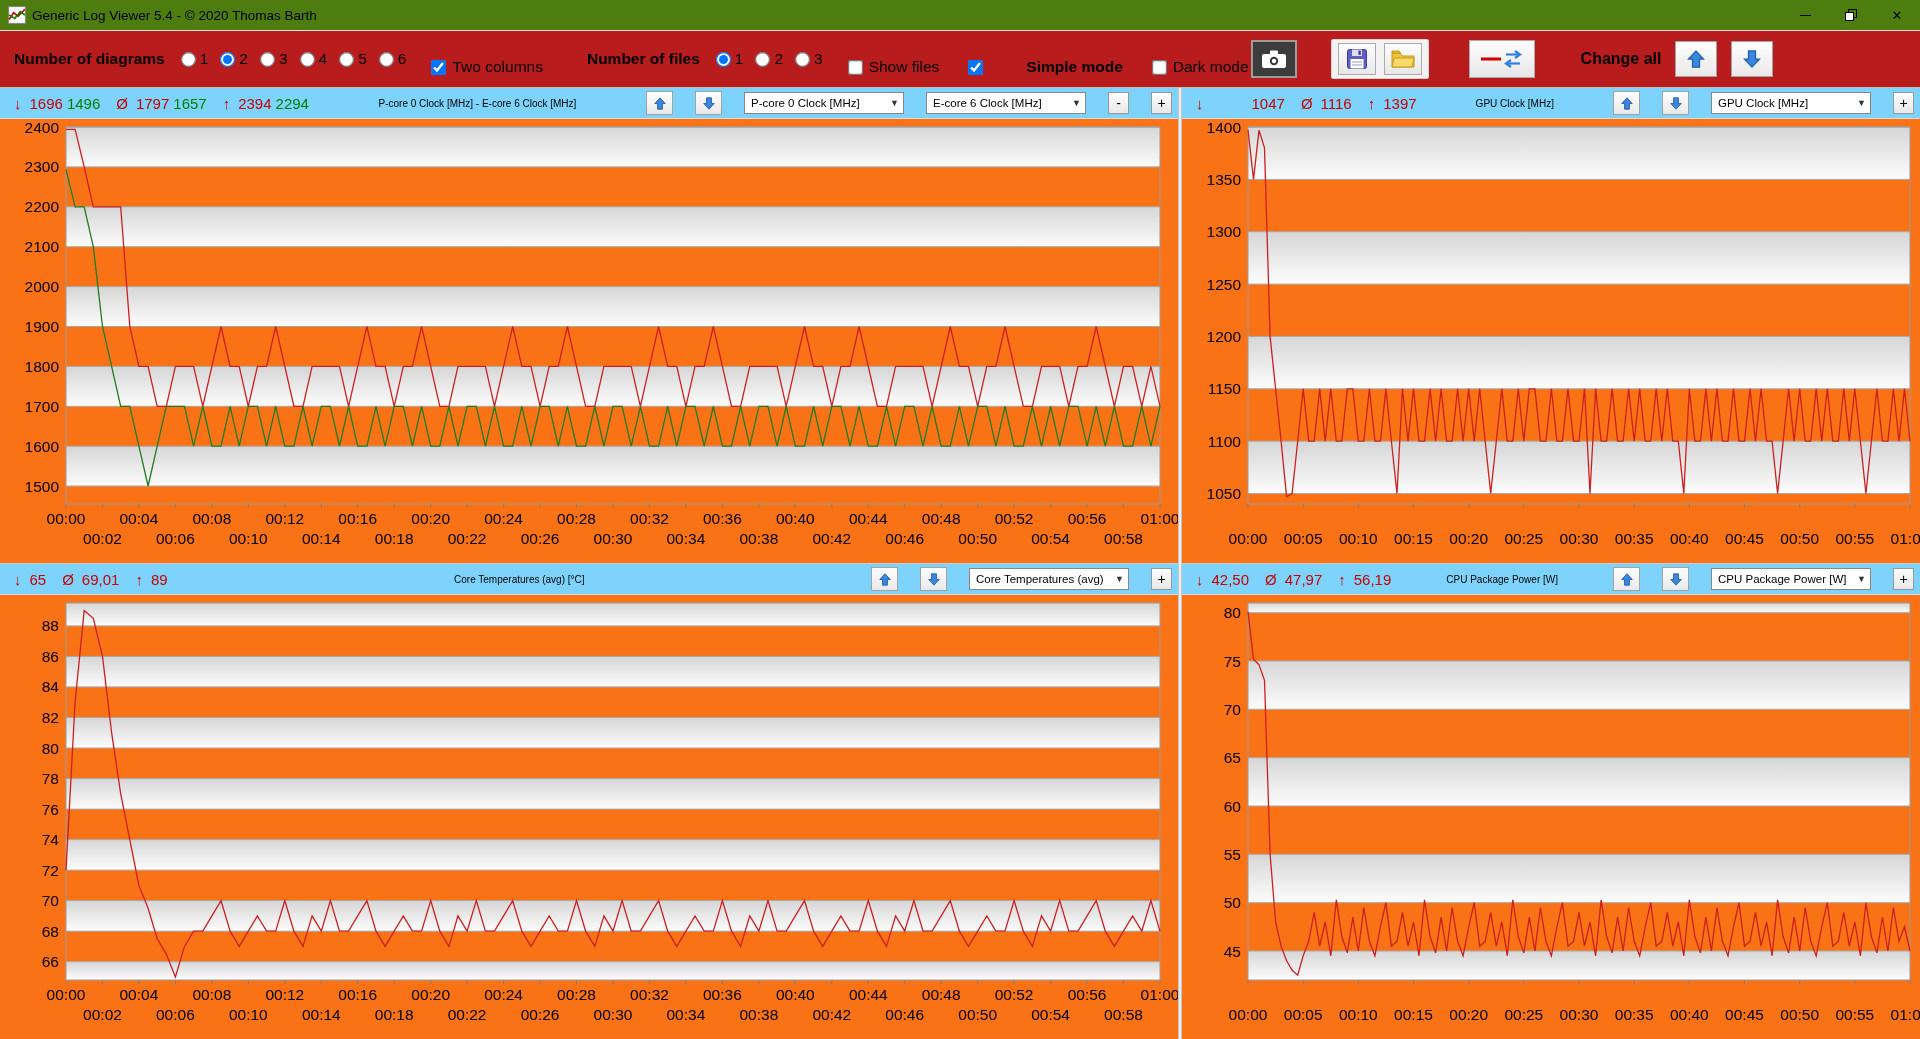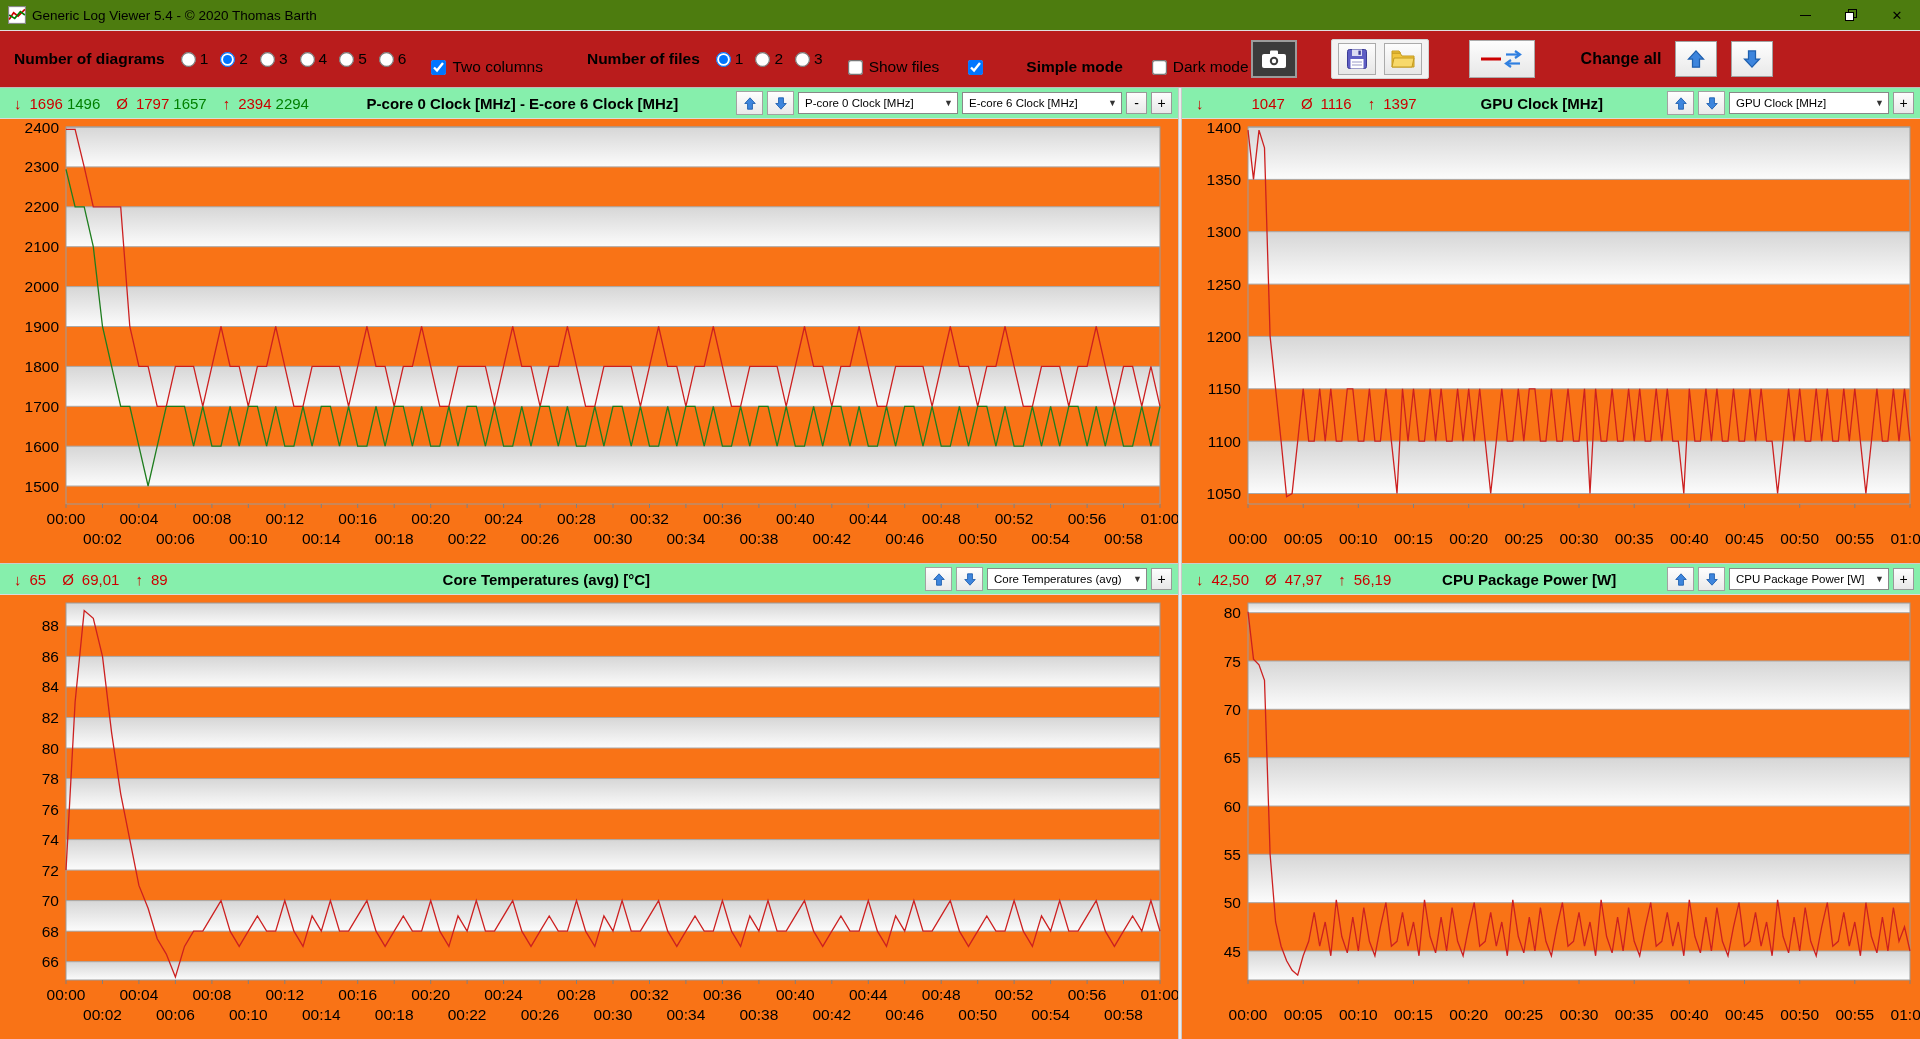--- a/index.html
+++ b/index.html
@@ -40,27 +40,27 @@
   .arrow-btn.big{width:42px;height:36px;margin-left:14px;}
   
   .charts{display:grid;grid-template-columns:1178px 4px 738px;grid-template-rows:476px 477px;
           border-top:1px solid #bdbdbd;}
   .vdiv{grid-column:2;grid-row:1/3;background:#ececec;border-left:1px solid #c8c8c8;border-right:1px solid #c8c8c8;}
   .panel{background:#fff;border-bottom:1px solid #cccccc;overflow:hidden;}
   #panel0{grid-column:1;grid-row:1;}
   #panel1{grid-column:3;grid-row:1;}
   #panel2{grid-column:1;grid-row:2;}
   #panel3{grid-column:3;grid-row:2;}
-  .phead{height:30px;display:flex;align-items:center;background:#86efac;
+  .phead{height:30px;display:flex;align-items:center;background:#7dd3fc;
          border-bottom:1px solid #dadada;padding:0 6px 0 14px;gap:8px;}
   .stats{display:flex;gap:16px;font-size:15px;}
   .stat .sym{margin-right:4px;}
   .stat .val{margin-left:4px;}
-  .ptitle{flex:1;text-align:center;font-weight:bold;font-size:15px;overflow:hidden;white-space:nowrap;}
-  .hdr-controls{display:flex;align-items:center;gap:4px;}
+  .ptitle{flex:1;text-align:center;font-weight:normal;font-size:10px;overflow:hidden;white-space:nowrap;}
+  .hdr-controls{display:flex;align-items:center;gap:22px;}
   .combo{height:22px;width:160px;border:1px solid #888;background:#fff;display:inline-flex;
          align-items:center;font-size:11.5px;padding:0 4px 0 6px;box-sizing:border-box;}
   .combo .txt{flex:1;overflow:hidden;white-space:nowrap;}
   .combo .chev{font-size:9px;color:#333;margin-left:3px;}
   .sq-btn{width:21px;height:22px;border:1px solid #999;background:linear-gradient(#fdfdfd,#e8e8e8);
           font-size:14px;line-height:1;padding:0;}
   .chart-body{height:446px;background:#f97316;}
 </style>
 </head>
 <body>

